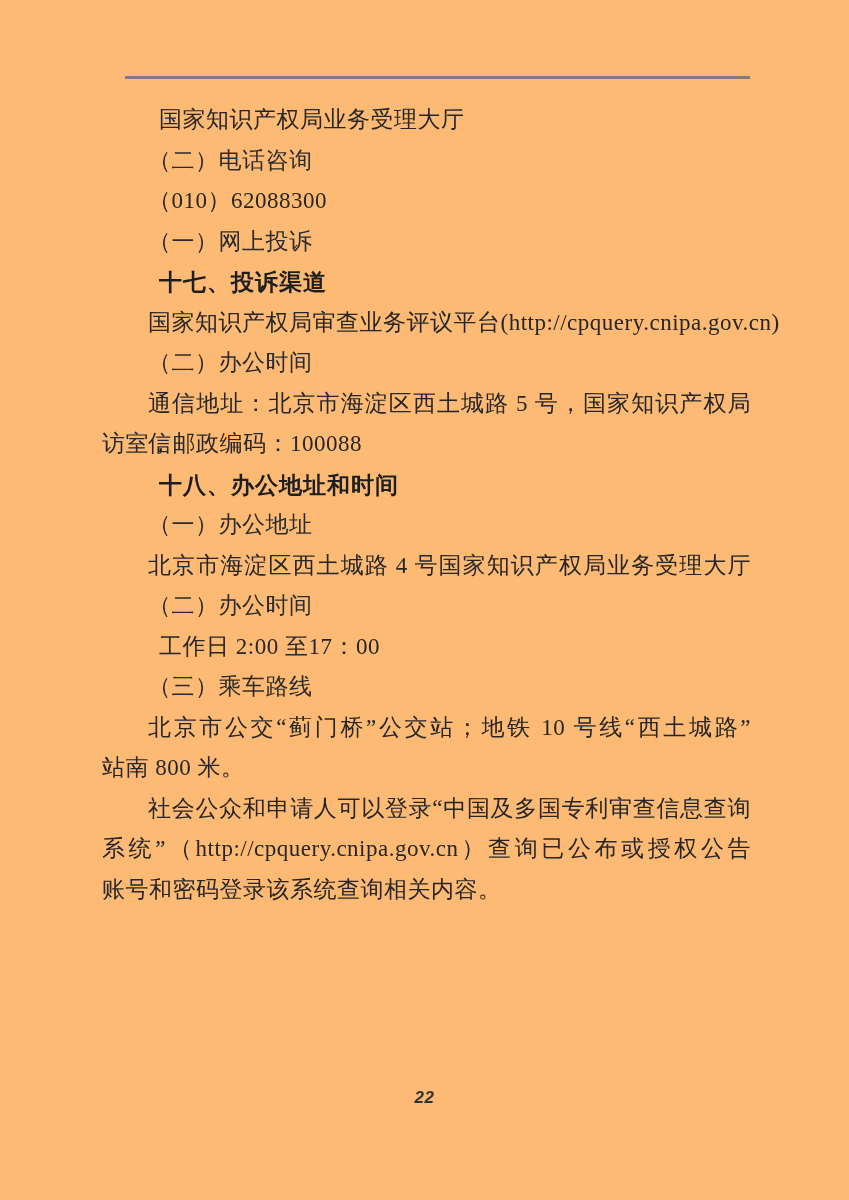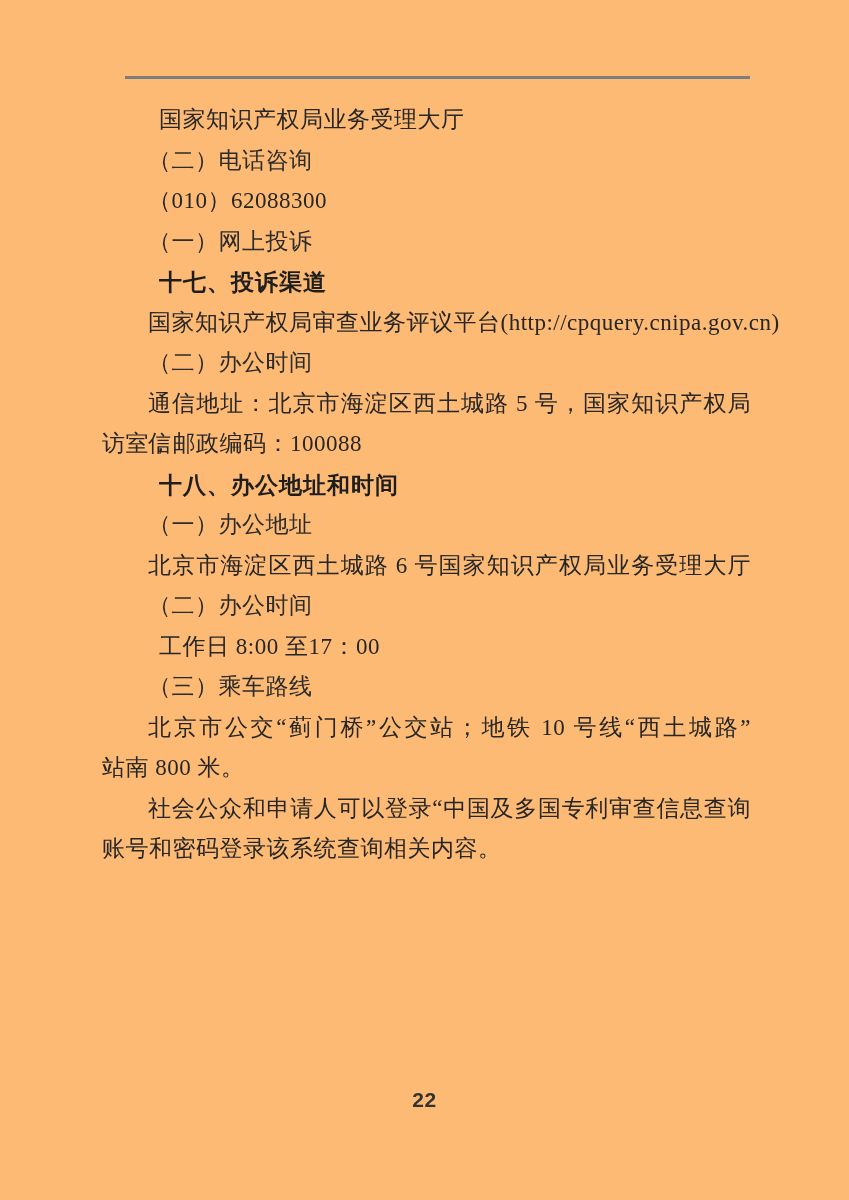--- a/index.html
+++ b/index.html
@@ -58,24 +58,25 @@
   }
   .page-footer {
     position: absolute;
     left: 0;
     top: 1088px;
     width: 100%;
     text-align: center;
   }
   .page-number {
     font-family: "Liberation Sans", "DejaVu Sans", sans-serif;
-    font-size: 21px;
+    font-size: 17px;
     font-weight: 700;
     color: #333333;
     letter-spacing: 0.5px;
+    font-style: italic;
   }
 </style>
 </head>
 <body>
 
 <div class="page">
 
   <div class="header-rule"></div>
 
   <main class="content">
@@ -83,27 +84,28 @@
     <p class="line kaiti i1">（二）电话咨询</p>
     <p class="line body i1">（010）62088300</p>
     <p class="line kaiti i1">（一）网上投诉</p>
     <p class="line heading i2">十七、投诉渠道</p>
     <p class="line body i1">国家知识产权局审查业务评议平台(http://cpquery.cnipa.gov.cn)</p>
     <p class="line kaiti i1">（二）办公时间</p>
     <p class="line body i1 fill">通信地址：北京市海淀区西土城路 5 号，国家知识产权局信</p>
     <p class="line body">访室，邮政编码：100088</p>
     <p class="line heading i2">十八、办公地址和时间</p>
     <p class="line kaiti i1">（一）办公地址</p>
-    <p class="line body i1 fill">北京市海淀区西土城路 6 号国家知识产权局业务受理大厅</p>
+    <p class="line body i1 fill">北京市海淀区西土城路 4 号国家知识产权局业务受理大厅</p>
     <p class="line kaiti i1">（二）办公时间</p>
-    <p class="line body i2">工作日 8:00 至17：00</p>
+    <p class="line body i2">工作日 2:00 至17：00</p>
     <p class="line kaiti i1">（三）乘车路线</p>
     <p class="line body i1 fill">北京市公交“蓟门桥”公交站；地铁 10 号线“西土城路”</p>
     <p class="line body">站南 800 米。</p>
     <p class="line body i1 fill">社会公众和申请人可以登录“中国及多国专利审查信息查询</p>
+    <p class="line body fill">系统”（http://cpquery.cnipa.gov.cn）查询已公布或授权公告</p>
     <p class="line body">账号和密码登录该系统查询相关内容。</p>
   </main>
 
   <footer class="page-footer">
     <span class="page-number">22</span>
   </footer>
 
 </div>
 
 </body></html>

